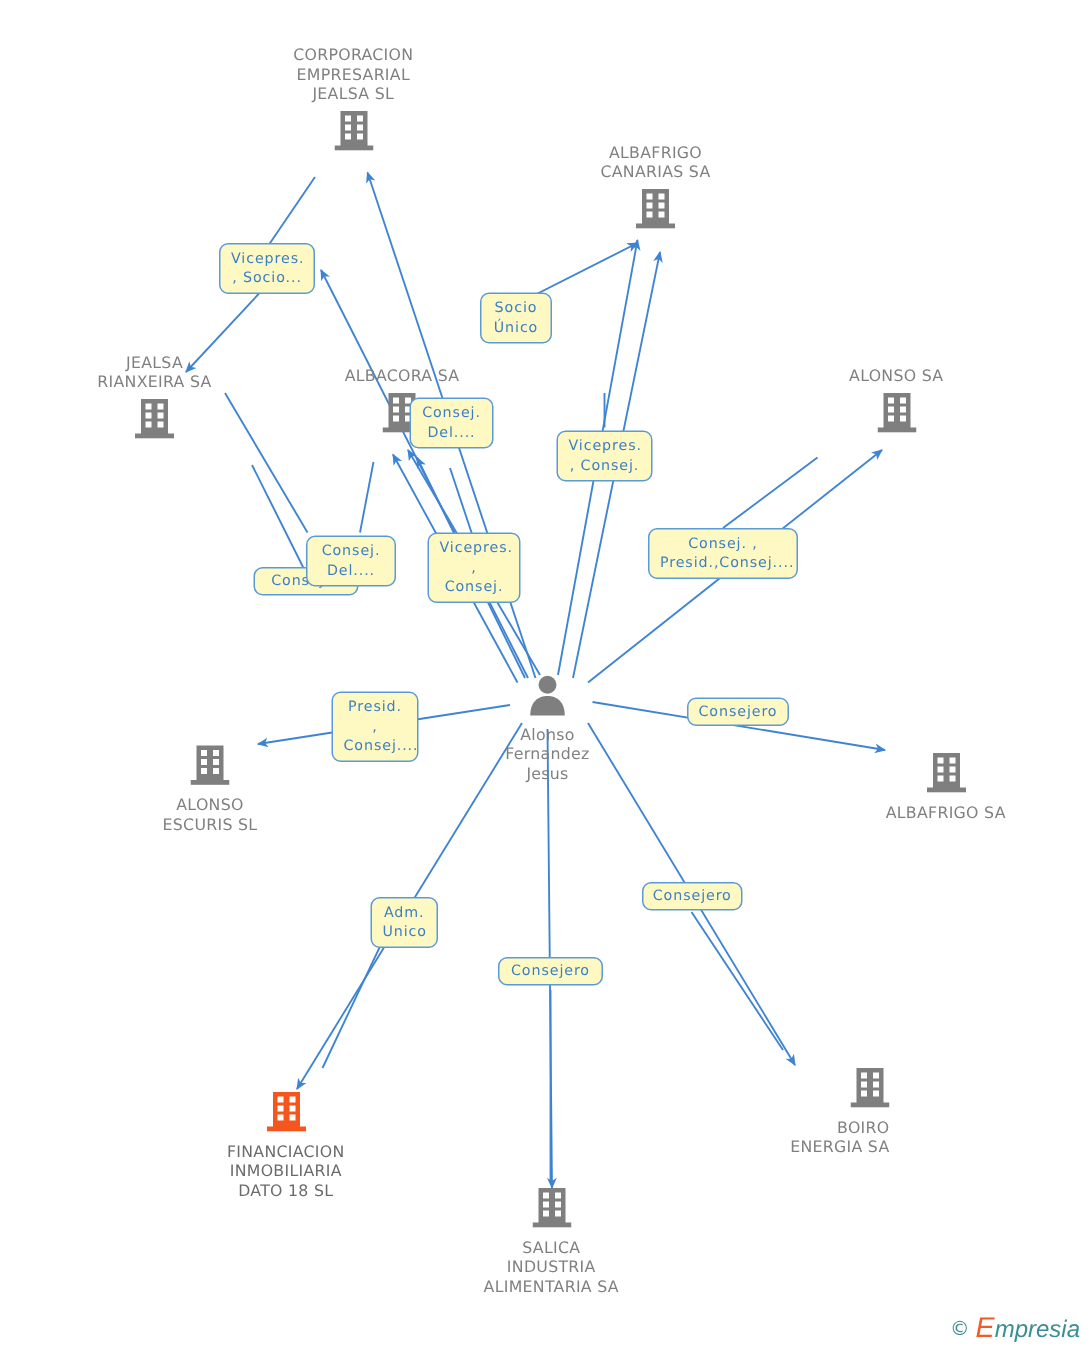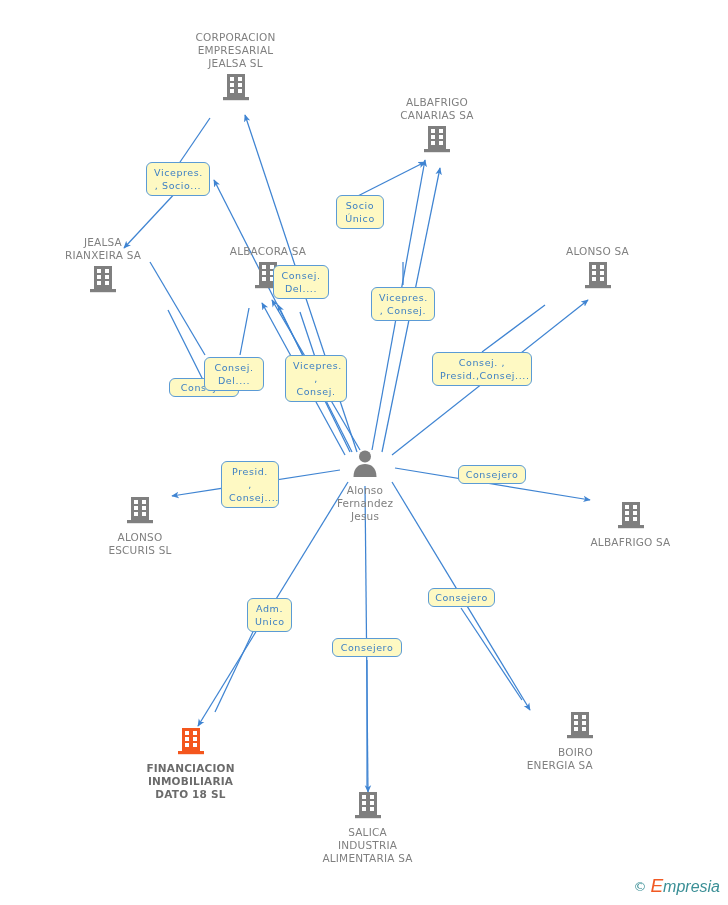--- a/index.html
+++ b/index.html
@@ -17,21 +17,21 @@
   .node .nlabel{
     display:block;
     font-size:10.5px;
     line-height:13px;
     color:#808080;
     letter-spacing:.2px;
     white-space:pre-line;
     margin-top:2px;
   }
   .node.above .nlabel{margin:0 0 2px 0;}
-  .node.highlight .nlabel{color:#6b6b6b;font-weight:bold;}
+  .node.highlight .nlabel{color:#6b6b6b;font-weight:normal;}
 
   .relbox{
     position:absolute;
     background:#fef9c3;
     border:1.4px solid #5b9bd5;
     border-radius:6px;
     color:#3c7fc4;
     font-size:9.5px;
     line-height:13px;
     letter-spacing:.6px;
@@ -293,21 +293,21 @@
             <rect x="15" y="17" width="4" height="4"></rect>
           </g>
         </svg>
     </span>
     <span class="nlabel">BOIRO
 ENERGIA SA</span>
   </div>
 
   <div class="relbox" style="left:146px;top:162px;width:64px;">Vicepres.
 , Socio...</div>
-  <div class="relbox" style="left:336px;top:195px;width:48px;">Socio
+  <div class="relbox" style="left:320px;top:195px;width:48px;">Socio
 Único</div>
   <div class="relbox" style="left:273px;top:265px;width:56px;">Consej.
 Del....</div>
   <div class="relbox" style="left:371px;top:287px;width:64px;">Vicepres.
 , Consej.</div>
   <div class="relbox" style="left:169px;top:378px;width:70px;padding:2px 6px;">Consej...</div>
   <div class="relbox" style="left:204px;top:357px;width:60px;">Consej.
 Del....</div>
   <div class="relbox" style="left:285px;top:355px;width:62px;">Vicepres.
 , Consej.</div>

